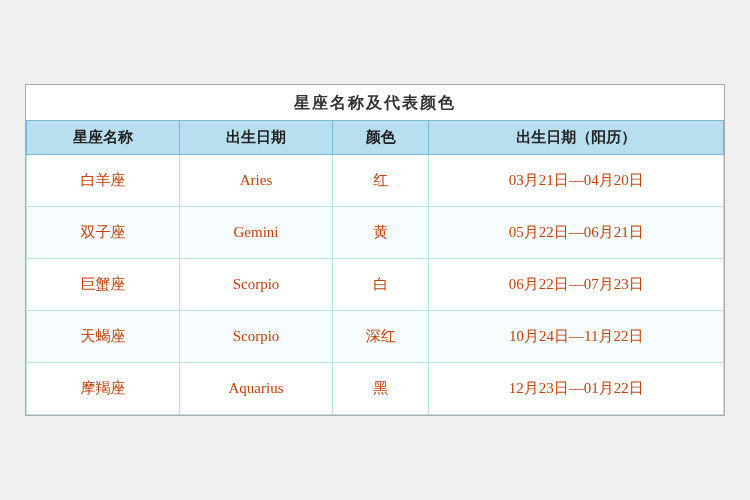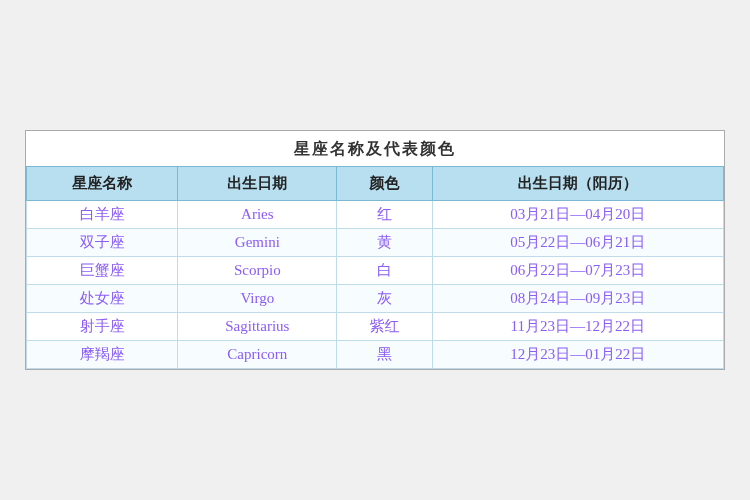--- a/index.html
+++ b/index.html
@@ -34,23 +34,23 @@
       background-color: #b8dff0;
       border: 1px solid #7bb8d4;
       padding: 7px 10px;
       text-align: center;
       font-weight: bold;
       color: #222;
       font-size: 15px;
     }
     tbody tr td {
       border: 1px solid #c0dce8;
-      padding: 4px 10px;
+      padding: 16px 10px;
       text-align: center;
-      color: #8b5cf6;
+      color: #c2410c;
       background: #fff;
     }
     tbody tr:nth-child(even) td {
       background: #f7fcff;
     }
   </style>
 </head>
 <body>
 
 <div class="container">
@@ -77,32 +77,26 @@
           <td>黄</td>
           <td>05月22日—06月21日</td>
         </tr>
         <tr>
           <td>巨蟹座</td>
           <td>Scorpio</td>
           <td>白</td>
           <td>06月22日—07月23日</td>
         </tr>
         <tr>
-          <td>处女座</td>
-          <td>Virgo</td>
-          <td>灰</td>
-          <td>08月24日—09月23日</td>
-        </tr>
-        <tr>
-          <td>射手座</td>
-          <td>Sagittarius</td>
-          <td>紫红</td>
-          <td>11月23日—12月22日</td>
+          <td>天蝎座</td>
+          <td>Scorpio</td>
+          <td>深红</td>
+          <td>10月24日—11月22日</td>
         </tr>
         <tr>
           <td>摩羯座</td>
-          <td>Capricorn</td>
+          <td>Aquarius</td>
           <td>黑</td>
           <td>12月23日—01月22日</td>
         </tr>
       </tbody>
   </table>
 </div>
 
 </body></html>

